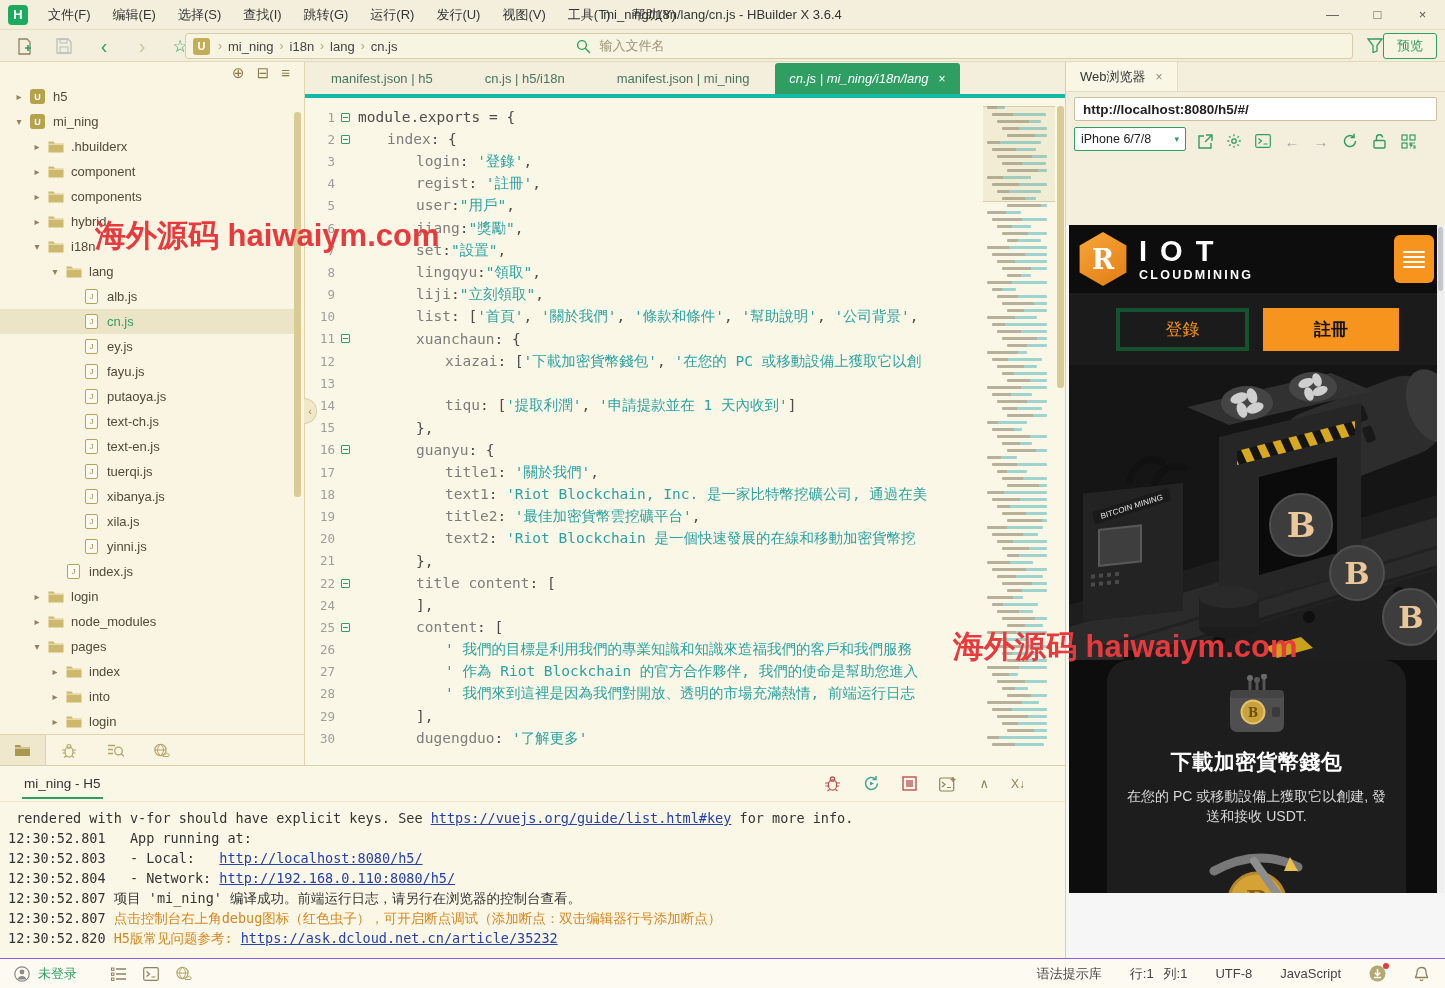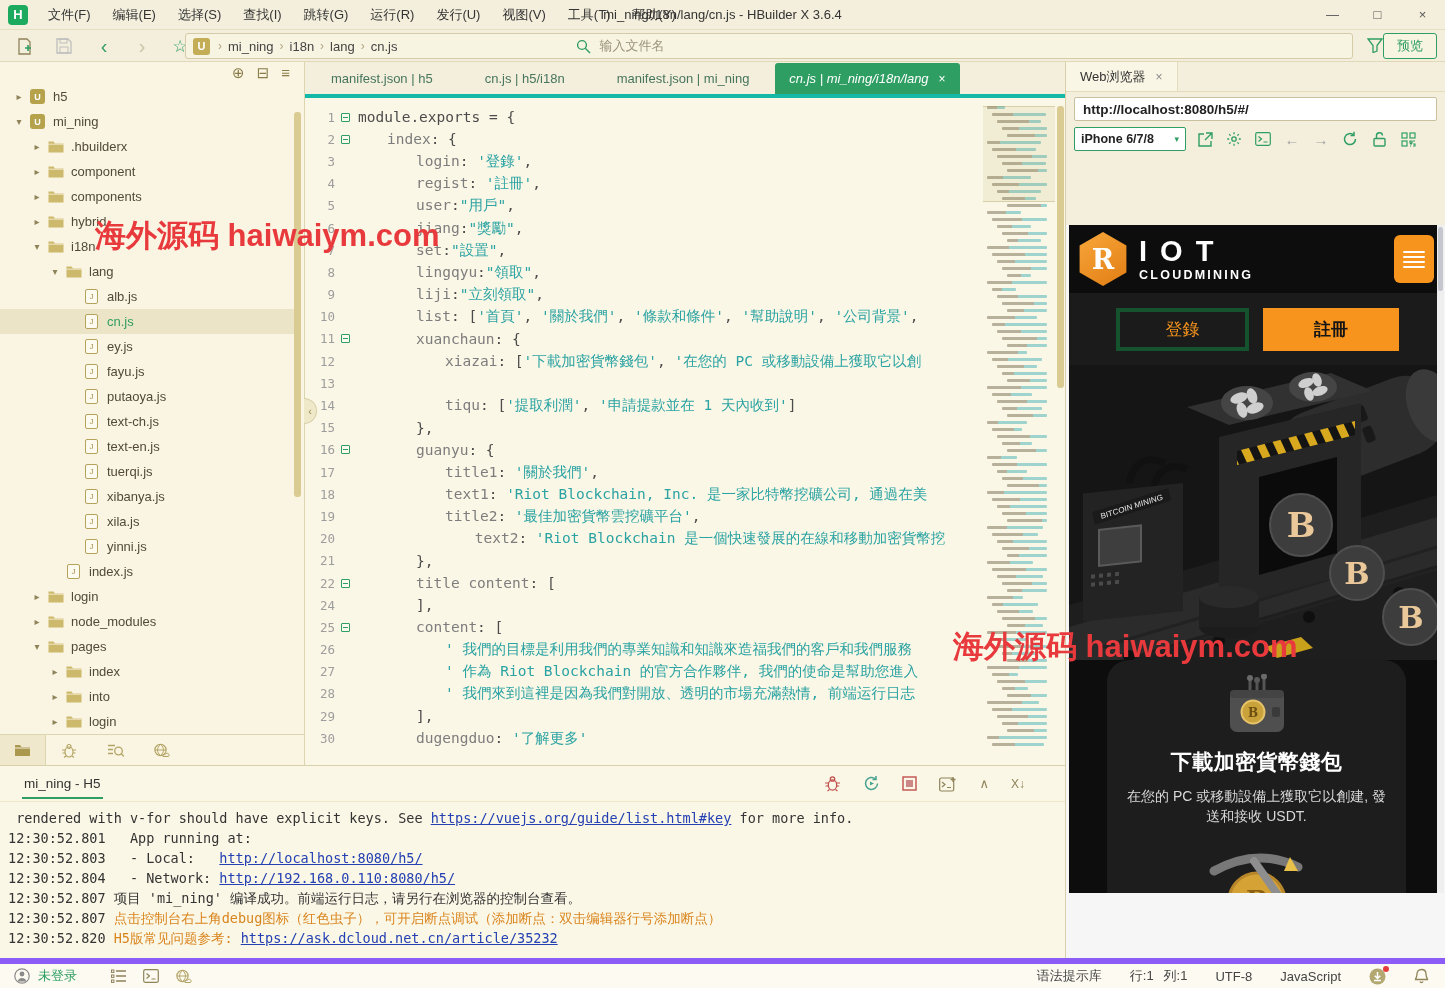--- a/index.html
+++ b/index.html
@@ -76,21 +76,21 @@
   .edscroll { position:absolute; right:1px; top:44px; width:7px; height:282px; background:#d9cb92; border-radius:3px; }
 
   
   .btabs { height:30px; display:flex; align-items:stretch; border-bottom:1px solid #e4dcba; background:#f4efdc; }
   .btab { display:flex; align-items:center; gap:10px; padding:0 14px; font-size:13px; color:#333;
     background:#faf6e6; border-right:1px solid #e4dcba; }
   .btab .x { color:#8a8a8a; font-size:12px; }
   .urlrow { padding:5px 8px 4px; }
   .urlbox { height:24px; border:1px solid #c9c0a0; background:#fff; border-radius:2px; display:flex; align-items:center;
     font-size:13.5px; color:#222; padding:0 8px; font-weight:bold; }
-  .devrow { display:flex; align-items:center; gap:9px; padding:2px 8px 6px;font-weight:bold; }
+  .devrow { display:flex; align-items:flex-end; gap:9px; padding:2px 8px 6px; }
   .devsel { width:112px; height:24px; border:1px solid #2f9e63; background:#fff; border-radius:2px; display:flex;
     align-items:center; font-size:12.5px; color:#222; padding:0 6px; justify-content:space-between; }
   .devsel .tri { color:#2f9e63; font-size:9px; }
   .bico { width:20px; height:20px; display:grid; place-items:center; }
   .phone-wrap { position:absolute; top:163px; left:0; right:0; bottom:0; background:#f6f6f6; }
   .phone { position:absolute; top:0; left:3px; width:375px; height:668px; background:#0d0d0d; overflow:hidden; }
   .ph-scroll { position:absolute; top:0; right:0; width:7px; height:668px; background:#efefef; }
   .ph-thumb { position:absolute; top:2px; left:1px; width:5px; height:64px; background:#c4c7ce; border-radius:3px; }
 
   .site-header { height:68px; background:#0d0d0d; display:flex; align-items:center; padding:0 8px; position:relative; }
@@ -121,21 +121,21 @@
   .console { position:absolute; top:765px; left:0; width:1065px; height:193px; background:#fbf7e6; border-top:1px solid #d9d0ab; }
   .con-head { height:36px; display:flex; align-items:center; padding:0 22px; border-bottom:1px solid #eee6c8; }
   .con-tab { font-size:13.5px; color:#333; padding:8px 2px 6px; border-bottom:2px solid #2f9e63; }
   .con-icons { margin-left:auto; display:flex; gap:22px; align-items:center; margin-right:18px; }
   .con-body { padding:8px 0 0 8px; font-family:"DejaVu Sans Mono",monospace; font-size:13.5px; color:#333; }
   .log-line { height:20px; white-space:pre; overflow:hidden; }
   .lg-t { color:#333; } .lg-x { color:#333; } .lg-o { color:#d9851e; }
   .lg-l { color:#2440b3; text-decoration:underline; }
 
   
-  .statusbar { position:absolute; left:0; right:0; bottom:0; height:30px; background:#fcfaf1; border-top:6px solid #8b5cf6;
+  .statusbar { position:absolute; left:0; right:0; bottom:0; height:30px; background:#fcfaf1; border-top:1px solid #8b5cf6;
     display:flex; align-items:center; font-size:13px; color:#444; z-index:30;justify-content:flex-end; }
   .sb-left { display:flex; align-items:center; gap:8px; margin-left:14px; }
   .sb-login { color:#2f9e63; }
   .sb-icons { display:flex; gap:16px; margin-left:34px; align-items:center; }
   .sb-right { margin-left:auto; display:flex; align-items:center; gap:28px; margin-right:16px; }
   .dlwrap { position:relative; }
   .reddot { position:absolute; top:-2px; right:-3px; width:6px; height:6px; background:#e23c3c; border-radius:50%; }
 
   .watermark { position:absolute; color:#e8393c; font-weight:bold; font-size:31px; z-index:40; pointer-events:none; white-space:nowrap; }
   .wm1 { left:95px; top:215px; }
@@ -510,21 +510,21 @@
         <div class="cline"><span class="lnum">10</span><span class="fold"></span><span class="ctext" style="padding-left: 64px;"><span class="tk-k">list</span><span class="tk-d">: [</span><span class="tk-s">'首頁'</span><span class="tk-d">, </span><span class="tk-s">'關於我們'</span><span class="tk-d">, </span><span class="tk-s">'條款和條件'</span><span class="tk-d">, </span><span class="tk-s">'幫助說明'</span><span class="tk-d">, </span><span class="tk-s">'公司背景'</span><span class="tk-d">,</span></span></div>
         <div class="cline"><span class="lnum">11</span><span class="fold"><span class="foldbox"></span></span><span class="ctext" style="padding-left: 64px;"><span class="tk-k">xuanchaun</span><span class="tk-d">: {</span></span></div>
         <div class="cline"><span class="lnum">12</span><span class="fold"></span><span class="ctext" style="padding-left: 93px;"><span class="tk-k">xiazai</span><span class="tk-d">: [</span><span class="tk-s">'下載加密貨幣錢包'</span><span class="tk-d">, </span><span class="tk-s">'在您的 PC 或移動設備上獲取它以創</span></span></div>
         <div class="cline"><span class="lnum">13</span><span class="fold"></span></div>
         <div class="cline"><span class="lnum">14</span><span class="fold"></span><span class="ctext" style="padding-left: 93px;"><span class="tk-k">tiqu</span><span class="tk-d">: [</span><span class="tk-s">'提取利潤'</span><span class="tk-d">, </span><span class="tk-s">'申請提款並在 1 天內收到'</span><span class="tk-d">]</span></span></div>
         <div class="cline"><span class="lnum">15</span><span class="fold"></span><span class="ctext" style="padding-left: 64px;"><span class="tk-d">},</span></span></div>
         <div class="cline"><span class="lnum">16</span><span class="fold"><span class="foldbox"></span></span><span class="ctext" style="padding-left: 64px;"><span class="tk-k">guanyu</span><span class="tk-d">: {</span></span></div>
         <div class="cline"><span class="lnum">17</span><span class="fold"></span><span class="ctext" style="padding-left: 93px;"><span class="tk-k">title1</span><span class="tk-d">: </span><span class="tk-s">'關於我們'</span><span class="tk-d">,</span></span></div>
         <div class="cline"><span class="lnum">18</span><span class="fold"></span><span class="ctext" style="padding-left: 93px;"><span class="tk-k">text1</span><span class="tk-d">: </span><span class="tk-s">'Riot Blockchain, Inc. 是一家比特幣挖礦公司, 通過在美</span></span></div>
         <div class="cline"><span class="lnum">19</span><span class="fold"></span><span class="ctext" style="padding-left: 93px;"><span class="tk-k">title2</span><span class="tk-d">: </span><span class="tk-s">'最佳加密貨幣雲挖礦平台'</span><span class="tk-d">,</span></span></div>
-        <div class="cline"><span class="lnum">20</span><span class="fold"></span><span class="ctext" style="padding-left: 93px; text-align: center;"><span class="tk-k">text2</span><span class="tk-d">: </span><span class="tk-s">'Riot Blockchain 是一個快速發展的在線和移動加密貨幣挖</span></span></div>
+        <div class="cline"><span class="lnum">20</span><span class="fold"></span><span class="ctext" style="padding-left: 93px;"><span class="tk-k">text2</span><span class="tk-d">: </span><span class="tk-s">'Riot Blockchain 是一個快速發展的在線和移動加密貨幣挖</span></span></div>
         <div class="cline"><span class="lnum">21</span><span class="fold"></span><span class="ctext" style="padding-left: 64px;"><span class="tk-d">},</span></span></div>
         <div class="cline"><span class="lnum">22</span><span class="fold"><span class="foldbox"></span></span><span class="ctext" style="padding-left: 64px;"><span class="tk-k">title_content</span><span class="tk-d">: [</span></span></div>
         <div class="cline"><span class="lnum">24</span><span class="fold"></span><span class="ctext" style="padding-left: 64px;"><span class="tk-d">],</span></span></div>
         <div class="cline"><span class="lnum">25</span><span class="fold"><span class="foldbox"></span></span><span class="ctext" style="padding-left: 64px;"><span class="tk-k">content</span><span class="tk-d">: [</span></span></div>
         <div class="cline"><span class="lnum">26</span><span class="fold"></span><span class="ctext" style="padding-left: 93px;"><span class="tk-s">' 我們的目標是利用我們的專業知識和知識來造福我們的客戶和我們服務</span></span></div>
         <div class="cline"><span class="lnum">27</span><span class="fold"></span><span class="ctext" style="padding-left: 93px;"><span class="tk-s">' 作為 Riot Blockchain 的官方合作夥伴, 我們的使命是幫助您進入</span></span></div>
         <div class="cline"><span class="lnum">28</span><span class="fold"></span><span class="ctext" style="padding-left: 93px;"><span class="tk-s">' 我們來到這裡是因為我們對開放、透明的市場充滿熱情, 前端运行日志</span></span></div>
         <div class="cline"><span class="lnum">29</span><span class="fold"></span><span class="ctext" style="padding-left: 64px;"><span class="tk-d">],</span></span></div>
         <div class="cline"><span class="lnum">30</span><span class="fold"></span><span class="ctext" style="padding-left: 64px;"><span class="tk-k">dugengduo</span><span class="tk-d">: </span><span class="tk-s">'了解更多'</span></span></div>
       </div>

